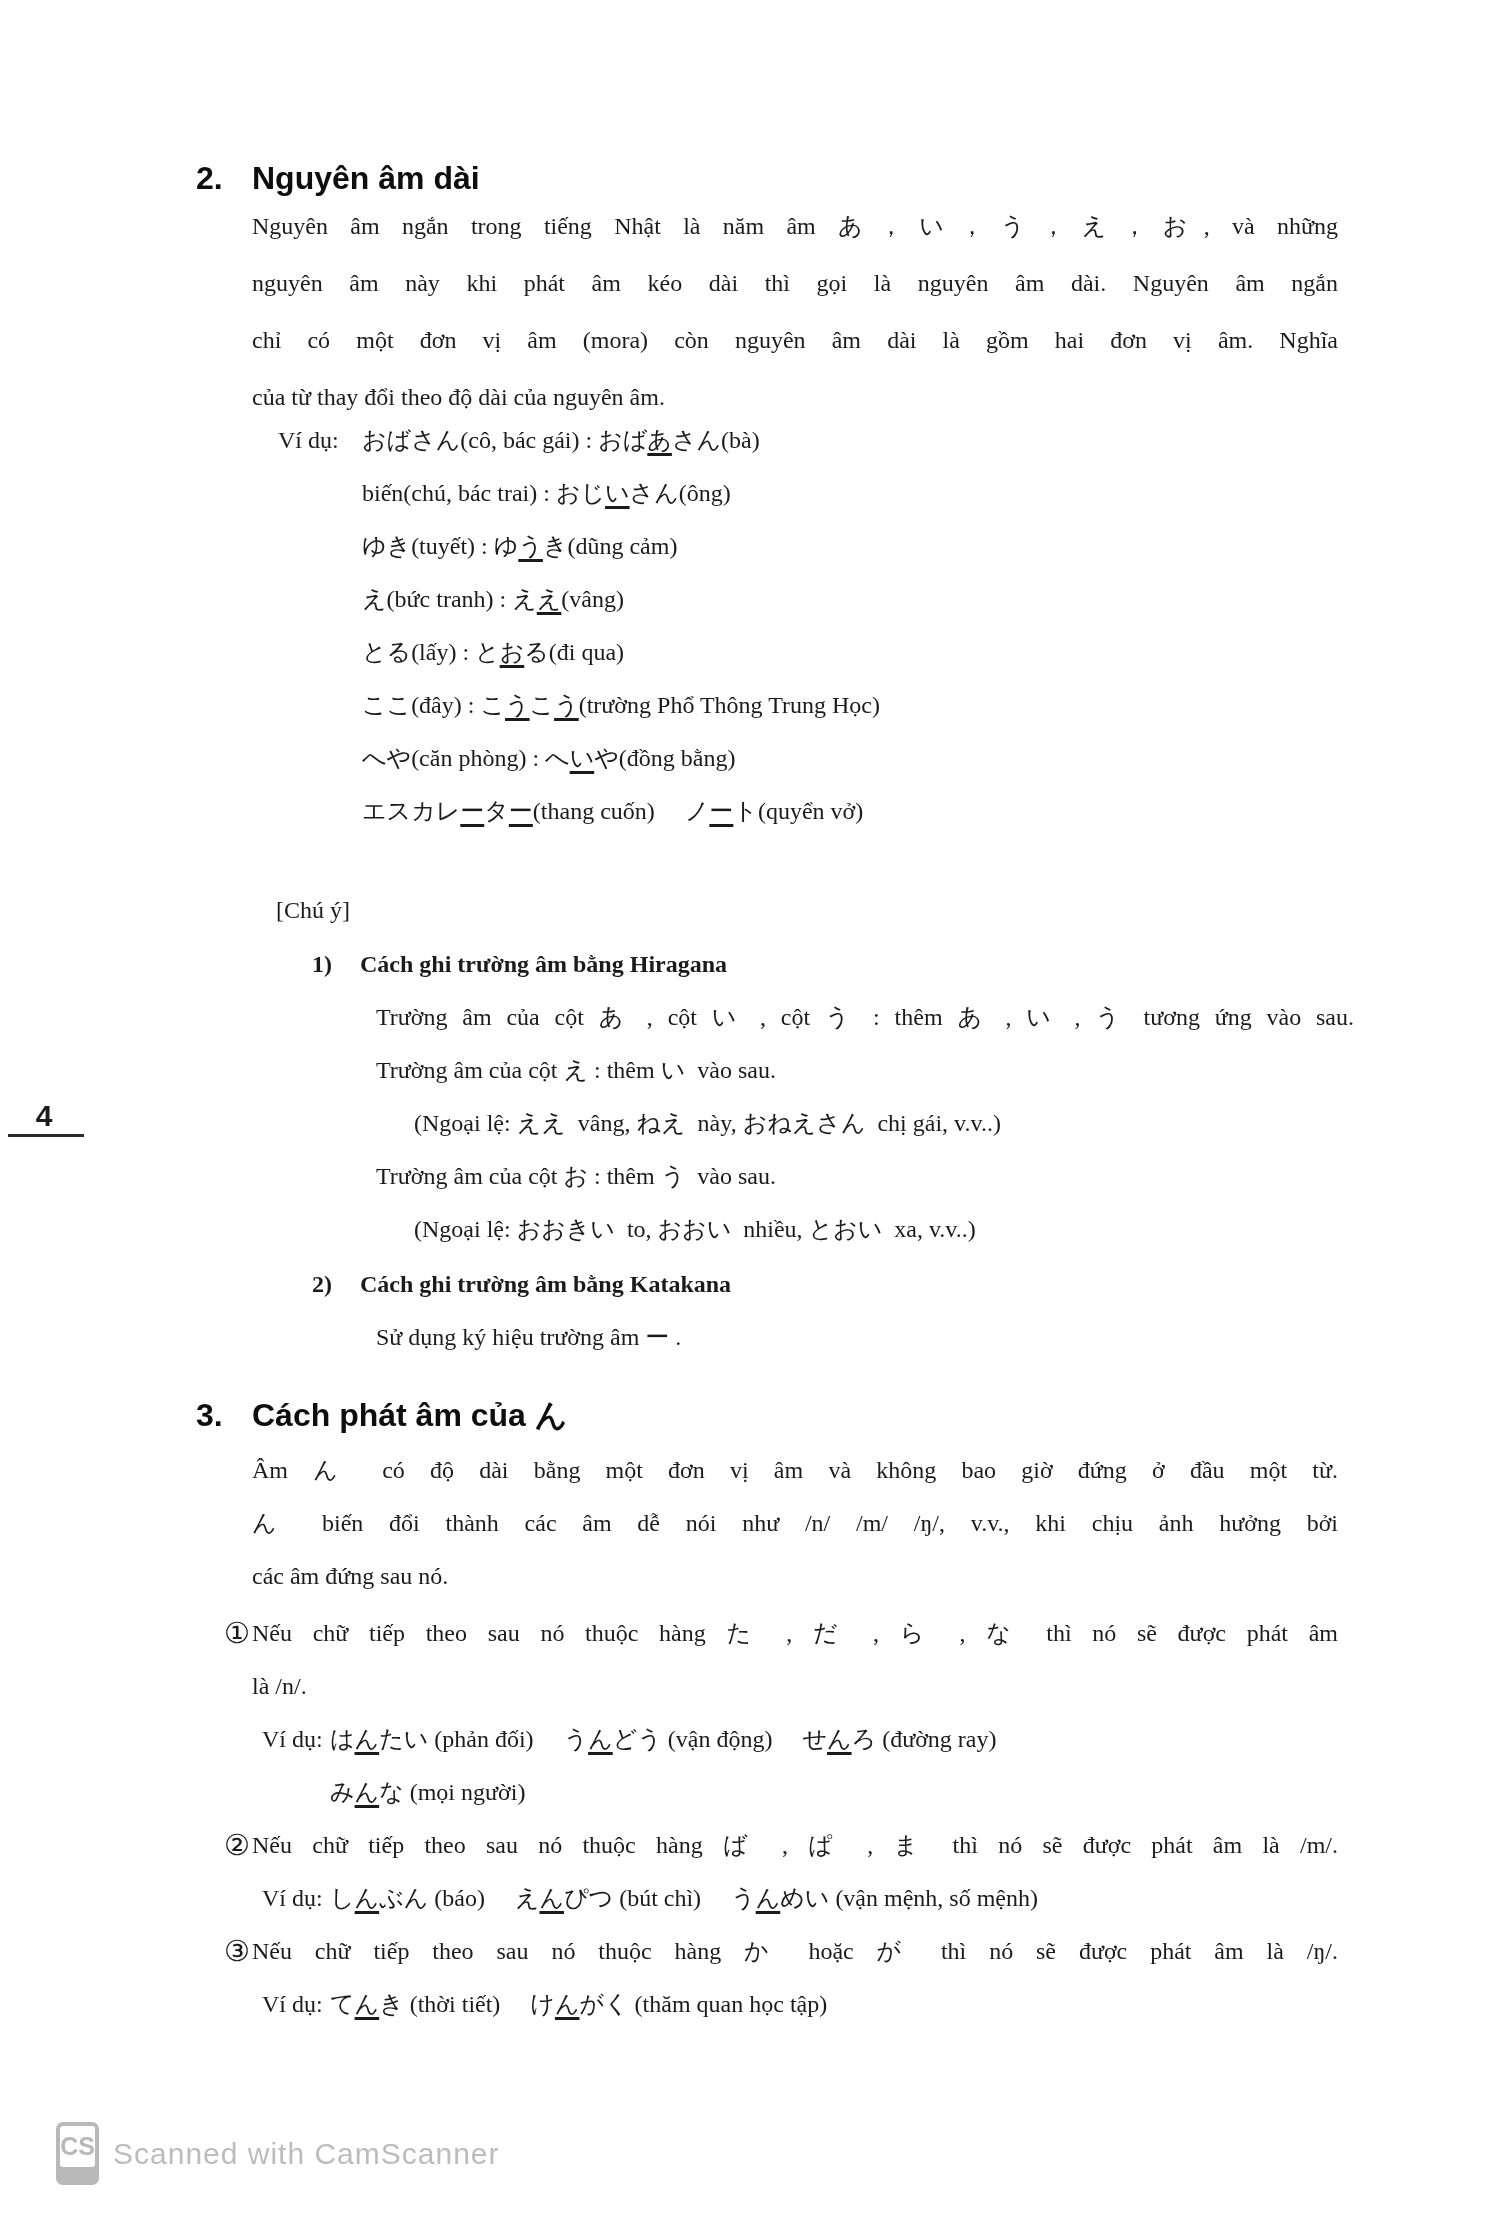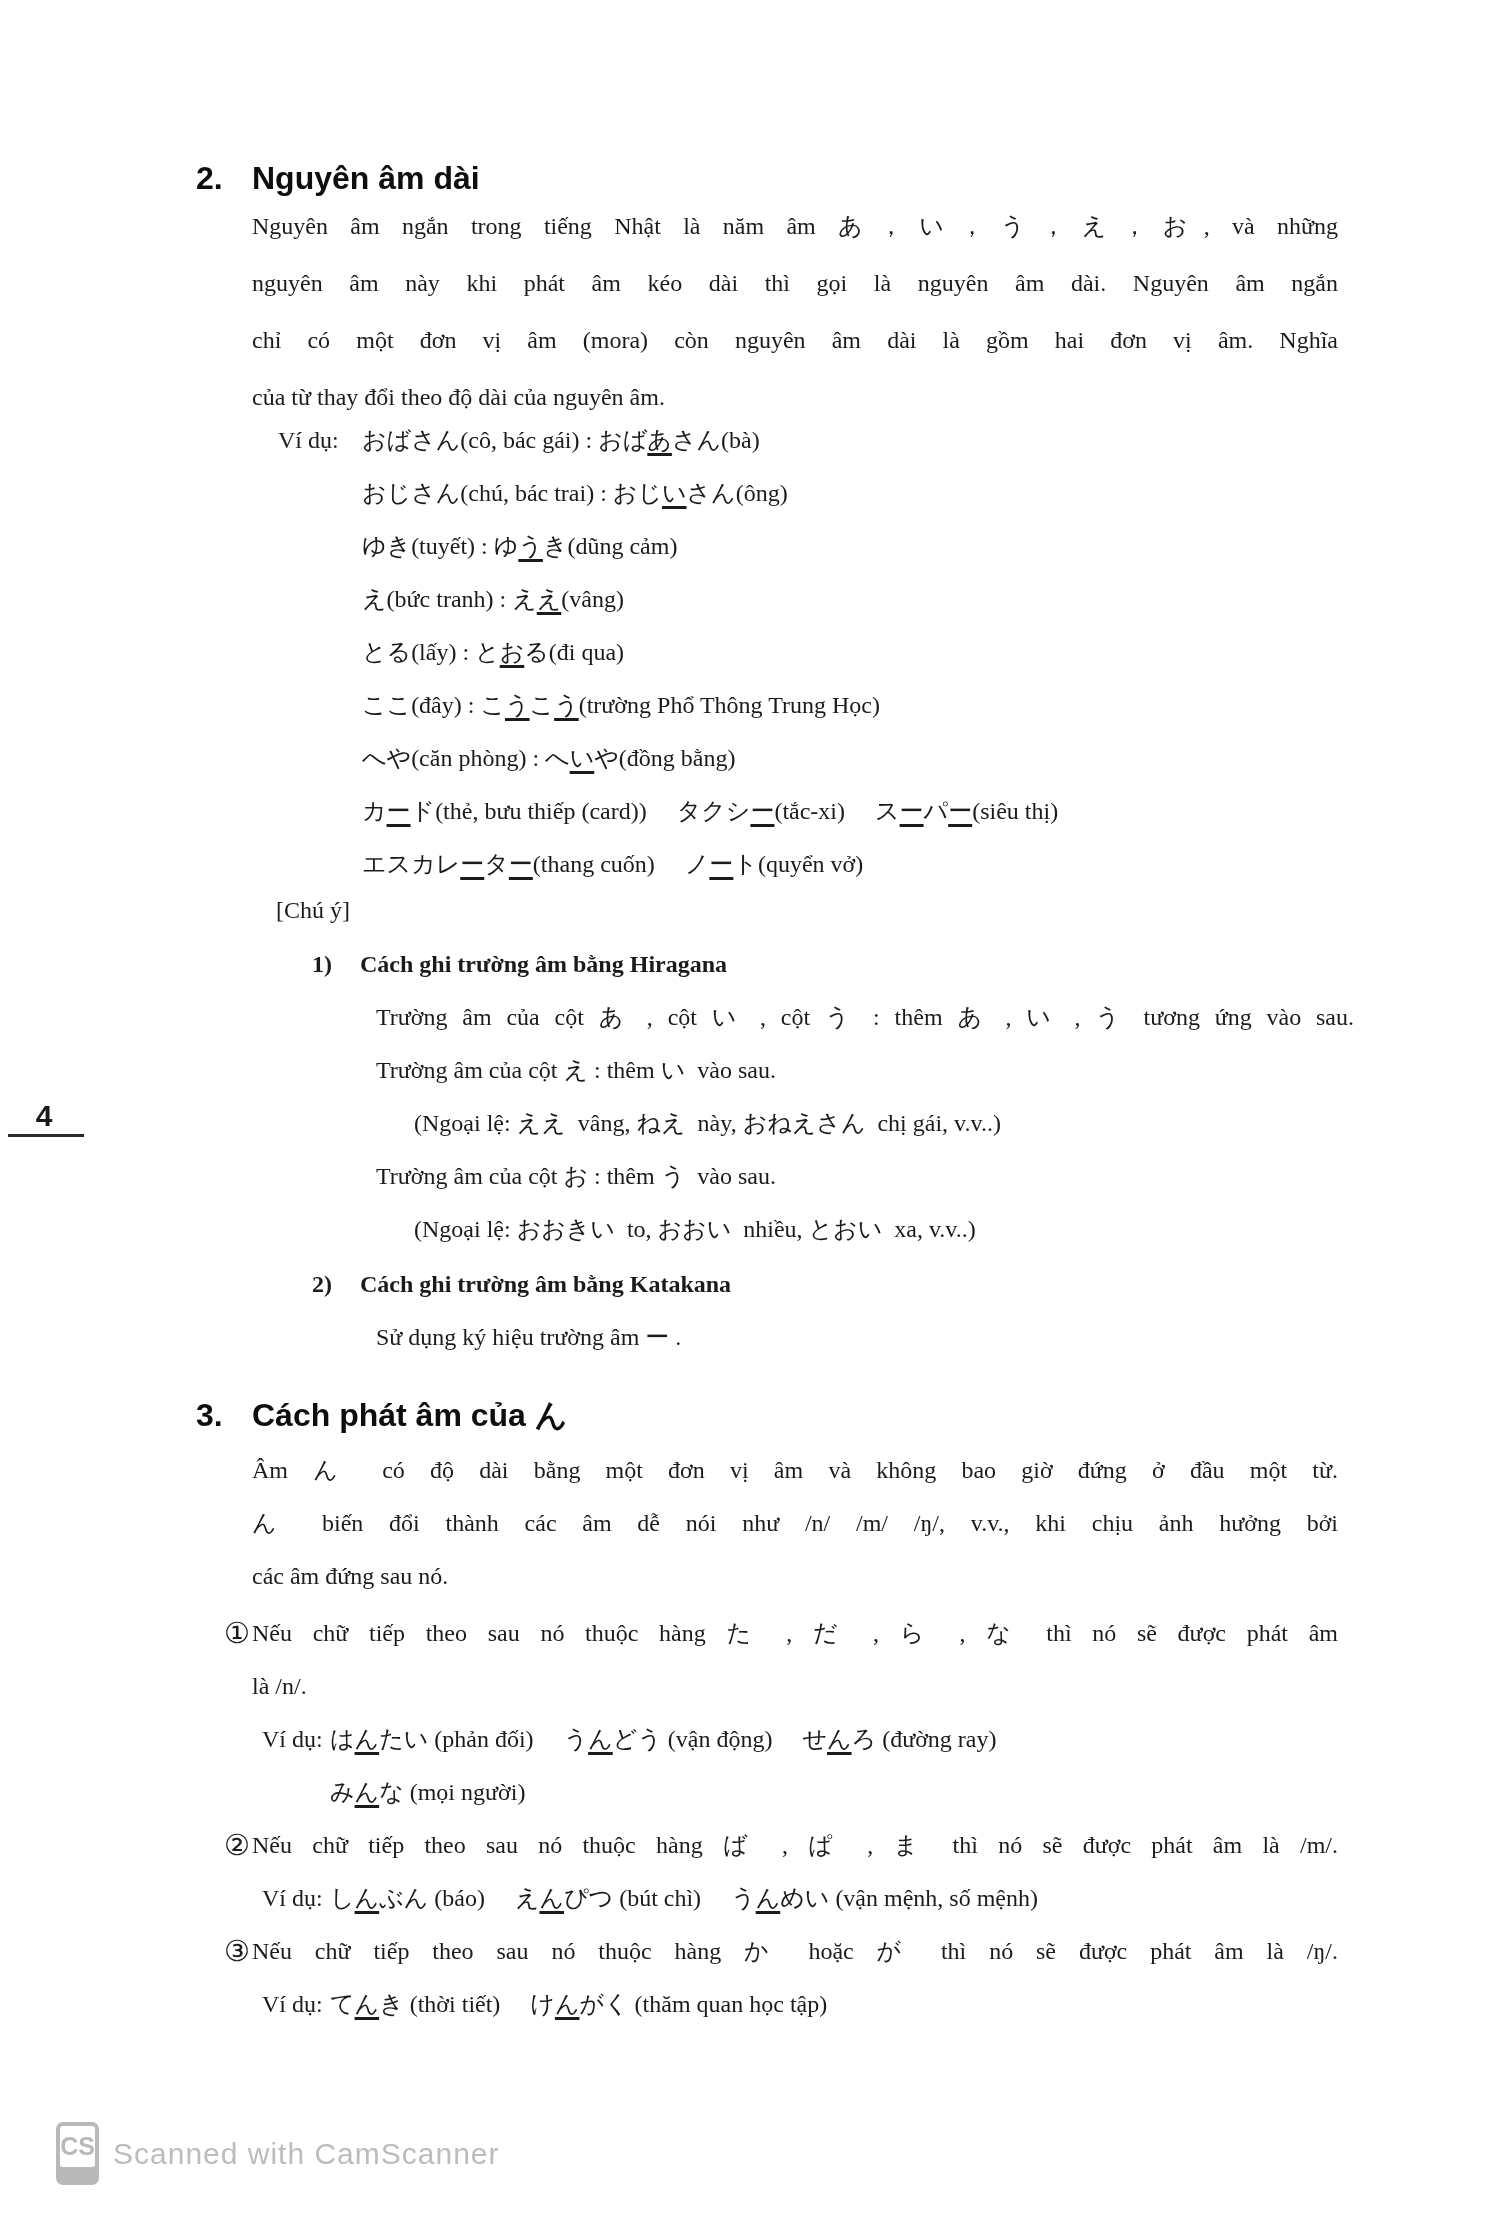--- a/index.html
+++ b/index.html
@@ -110,27 +110,26 @@
   <div id="sec2-para">
     <div class="body-line jline">Nguyên âm ngắn trong tiếng Nhật là năm âm あ，い，う，え，お, và những</div>
     <div class="body-line jline">nguyên âm này khi phát âm kéo dài thì gọi là nguyên âm dài. Nguyên âm ngắn</div>
     <div class="body-line jline">chỉ có một đơn vị âm (mora) còn nguyên âm dài là gồm hai đơn vị âm. Nghĩa</div>
     <div class="body-line">của từ thay đổi theo độ dài của nguyên âm.</div>
   </div>
 
   <div id="sec2-examples">
     <span class="ex-label body-line l53">Ví dụ:</span>
     <div class="body-line l53 pre ex-row"><span>おばさん(cô, bác gái) : おば</span><span class="u">あ</span><span>さん(bà)</span></div>
-    <div class="body-line l53 pre ex-row"><span>おじさん(chú, bác trai) : おじ</span><span class="u">い</span><span>さん(ông)</span></div>
+    <div class="body-line l53 pre ex-row"><span>biến(chú, bác trai) : おじ</span><span class="u">い</span><span>さん(ông)</span></div>
     <div class="body-line l53 pre ex-row"><span>ゆき(tuyết) : ゆ</span><span class="u">う</span><span>き(dũng cảm)</span></div>
     <div class="body-line l53 pre ex-row"><span>え(bức tranh) : え</span><span class="u">え</span><span>(vâng)</span></div>
     <div class="body-line l53 pre ex-row"><span>とる(lấy) : と</span><span class="u">お</span><span>る(đi qua)</span></div>
     <div class="body-line l53 pre ex-row"><span>ここ(đây) : こ</span><span class="u">う</span><span>こ</span><span class="u">う</span><span>(trường Phổ Thông Trung Học)</span></div>
     <div class="body-line l53 pre ex-row"><span>へや(căn phòng) : へ</span><span class="u">い</span><span>や(đồng bằng)</span></div>
-    <div class="body-line l53 pre ex-row"><span>カ</span><span class="u">ー</span><span>ド(thẻ, bưu thiếp (card))　 タクシ</span><span class="u">ー</span><span>(tắc-xi)　 ス</span><span class="u">ー</span><span>パ</span><span class="u">ー</span><span>(siêu thị)</span></div>
     <div class="body-line l53 pre ex-row"><span>エスカレ</span><span class="u">ー</span><span>タ</span><span class="u">ー</span><span>(thang cuốn)　 ノ</span><span class="u">ー</span><span>ト(quyển vở)</span></div>
   </div>
 
   <div id="chu-y" class="body-line l53">[Chú ý]</div>
 
   <div class="note" id="note1">
     <div class="note-heading body-line l53">
       <span class="nnum">1)</span>
       <span>Cách ghi trường âm bằng Hiragana</span>
     </div>

